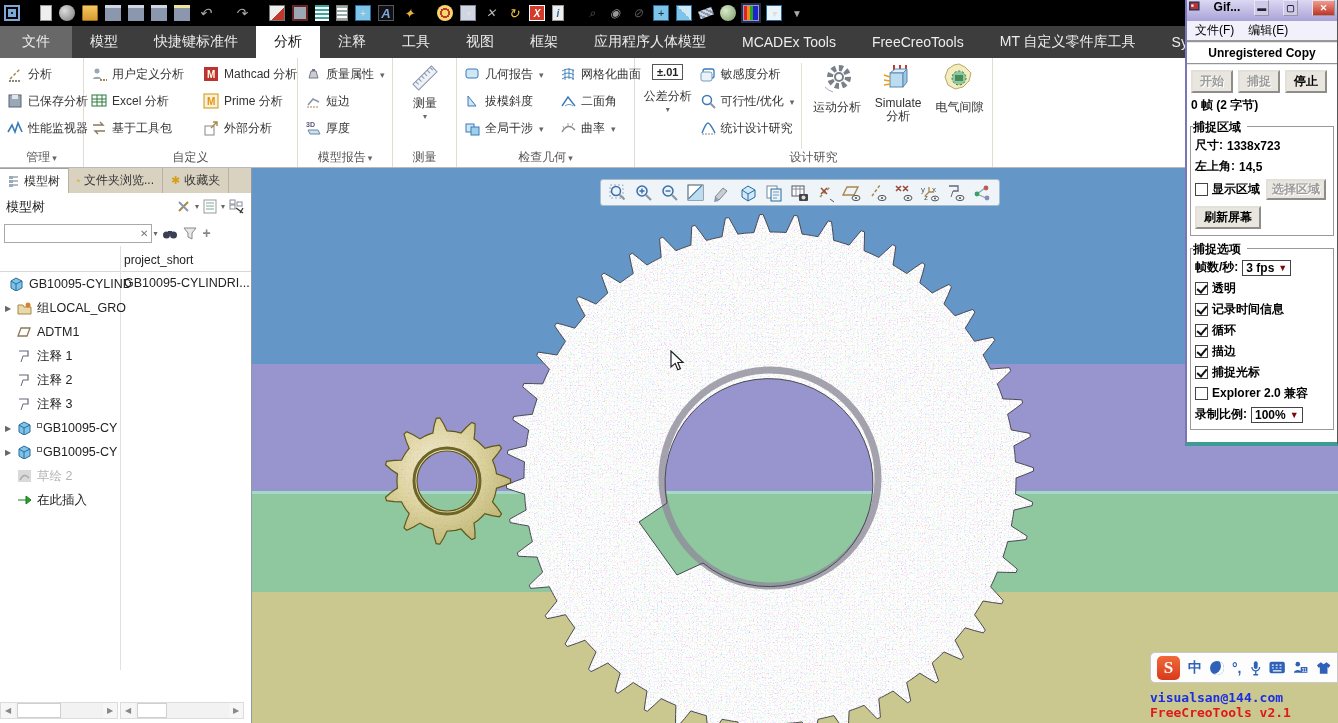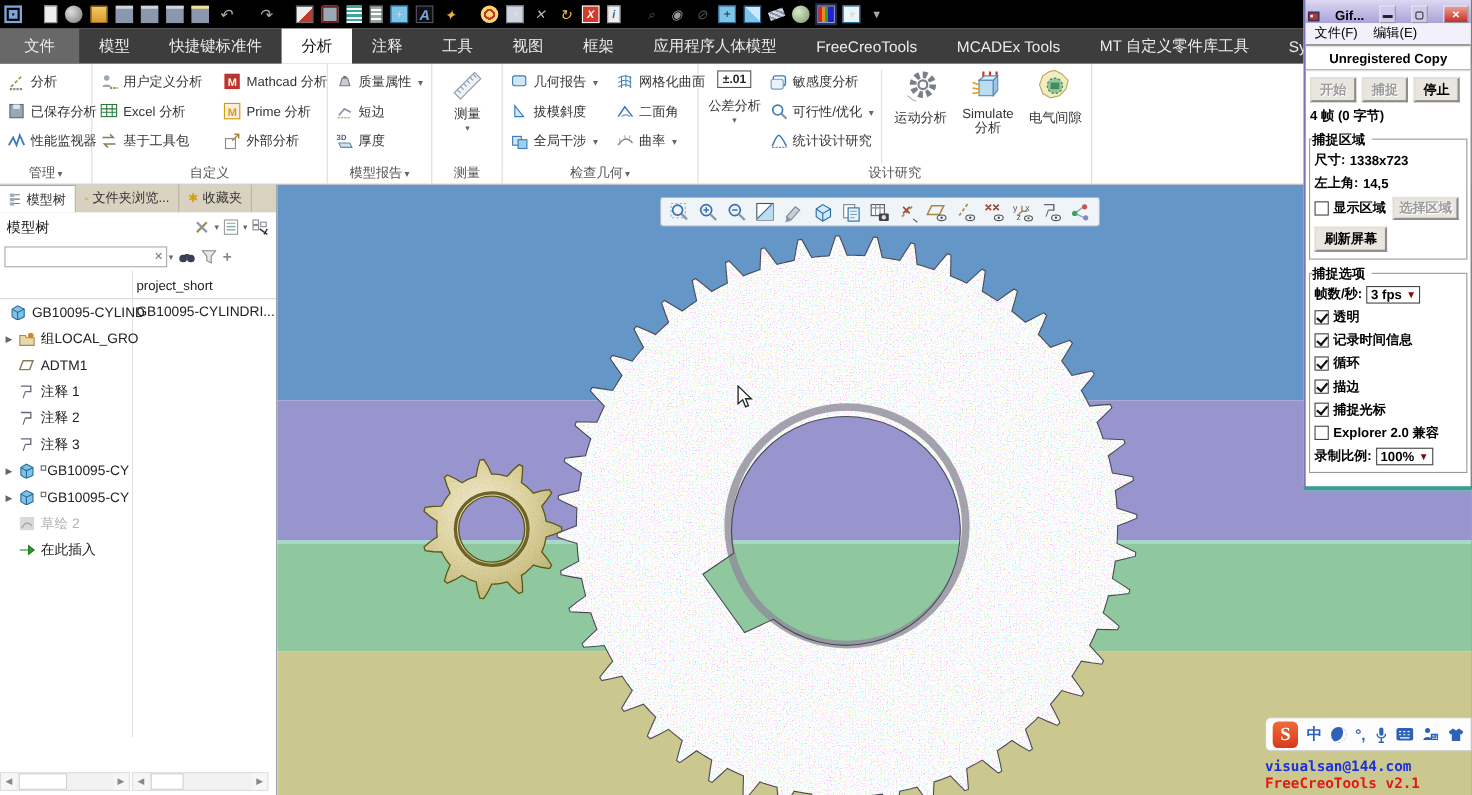--- a/index.html
+++ b/index.html
@@ -57,21 +57,21 @@
   
   #viewport{left:252px;top:168px;width:1086px;height:555px;overflow:hidden}
   .band{left:0;width:1086px}
   #gearsvg{left:0;top:0}
   
   #vtoolbar{left:348px;top:11px;width:400px;height:27px;background:rgba(244,248,250,.96);border:1px solid #a9bccb;border-radius:3px;display:flex;align-items:center;justify-content:space-around;padding:0 4px}
   .vt{width:22px;height:21px;display:flex;align-items:center;justify-content:center}
 
   
   #gifpanel{left:1185px;top:0;width:153px;height:446px;background:#fff;border-left:2px solid #7a74b8;border-right:1px solid #555;border-bottom:4px solid #3d9c94;font-size:12px;color:#000;z-index:50}
-  #gtitle{height:21px;background:linear-gradient(#dcd8f2,#a9a2d8);display:flex;align-items:flex-end;padding:0 2px;gap:14px;font-weight:bold}
+  #gtitle{height:21px;background:linear-gradient(#dcd8f2,#a9a2d8);display:flex;align-items:flex-start;padding:0 2px;gap:14px;font-weight:bold}
   #gtitle .tbtn{width:19px;height:16px;border:1px outset #e7e4f4;background:#cfcae9;font-size:9px;line-height:14px;text-align:center;color:#223}
   #gtitle .close{background:linear-gradient(#ef9d8d,#c03326);color:#fff;width:30px;font-weight:bold}
   #gmenu{height:20px;display:flex;gap:14px;align-items:center;padding:0 8px;background:#f2f0fa;border-bottom:1px solid #999}
   #gunreg{height:24px;display:flex;align-items:center;justify-content:center;font-weight:bold;border-top:2px groove #e8e8e8;border-bottom:2px groove #e8e8e8}
   .gb3{border:2px outset #e3e0da;background:#e9e6df;font-weight:bold;font-size:12px;padding:1px 7px}
   .gdis{color:#9c9c9c;text-shadow:1px 1px 0 #fff}
   .gset{border:1px groove #9a9a9a;margin:4px 3px 6px 3px;padding:2px 4px 6px 4px;position:relative}
   .gset .leg{position:absolute;top:-8px;left:2px;background:#fff;font-weight:bold;padding-right:6px}
   .grow{display:flex;align-items:center;gap:4px;margin-top:4px;font-weight:bold;white-space:nowrap}
   .cb{width:13px;height:13px;border:1px solid #444;background:#fff;position:relative;flex:none}
@@ -137,22 +137,22 @@
   <div class="abs" id="tabbar">
     <span class="tab file">文件</span>
     <span class="tab">模型</span>
     <span class="tab">快捷键标准件</span>
     <span class="tab active">分析</span>
     <span class="tab">注释</span>
     <span class="tab">工具</span>
     <span class="tab">视图</span>
     <span class="tab">框架</span>
     <span class="tab">应用程序人体模型</span>
+    <span class="tab">MCADEx Tools</span>
     <span class="tab">FreeCreoTools</span>
-    <span class="tab">MCADEx Tools</span>
     <span class="tab">MT 自定义零件库工具</span>
     <span class="tab">Sy</span>
   </div>
 
   <div class="abs" id="ribbon">
 
     <div class="grp" style="width:84px">
       <div class="sb">
           <svg class="ri" viewBox="0 0 17 17">
             <path d="M3 13L13 3" stroke="#a8874a" stroke-width="1.5" fill="none" stroke-dasharray="3 2"></path>
@@ -692,21 +692,21 @@
     <div id="gmenu">
       <span>文件(F)</span>
       <span>编辑(E)</span>
     </div>
     <div id="gunreg">Unregistered Copy</div>
     <div style="display:flex;gap:5px;padding:5px 4px 2px 4px">
       <button class="gb3 gdis">开始</button>
       <button class="gb3 gdis">捕捉</button>
       <button class="gb3">停止</button>
     </div>
-    <div style="padding:2px 4px;font-weight:bold">4 帧 (0 字节)</div>
+    <div style="padding:2px 4px;font-weight:bold">0 帧 (2 字节)</div>
 
     <div class="gset" style="margin-top:10px">
       <span class="leg">捕捉区域</span>
       <div class="grow" style="margin-top:8px">
           <span>尺寸:</span>
           <span>1338x723</span>
         </div>
       <div class="grow">
           <span>左上角:</span>
           <span>14,5</span>

